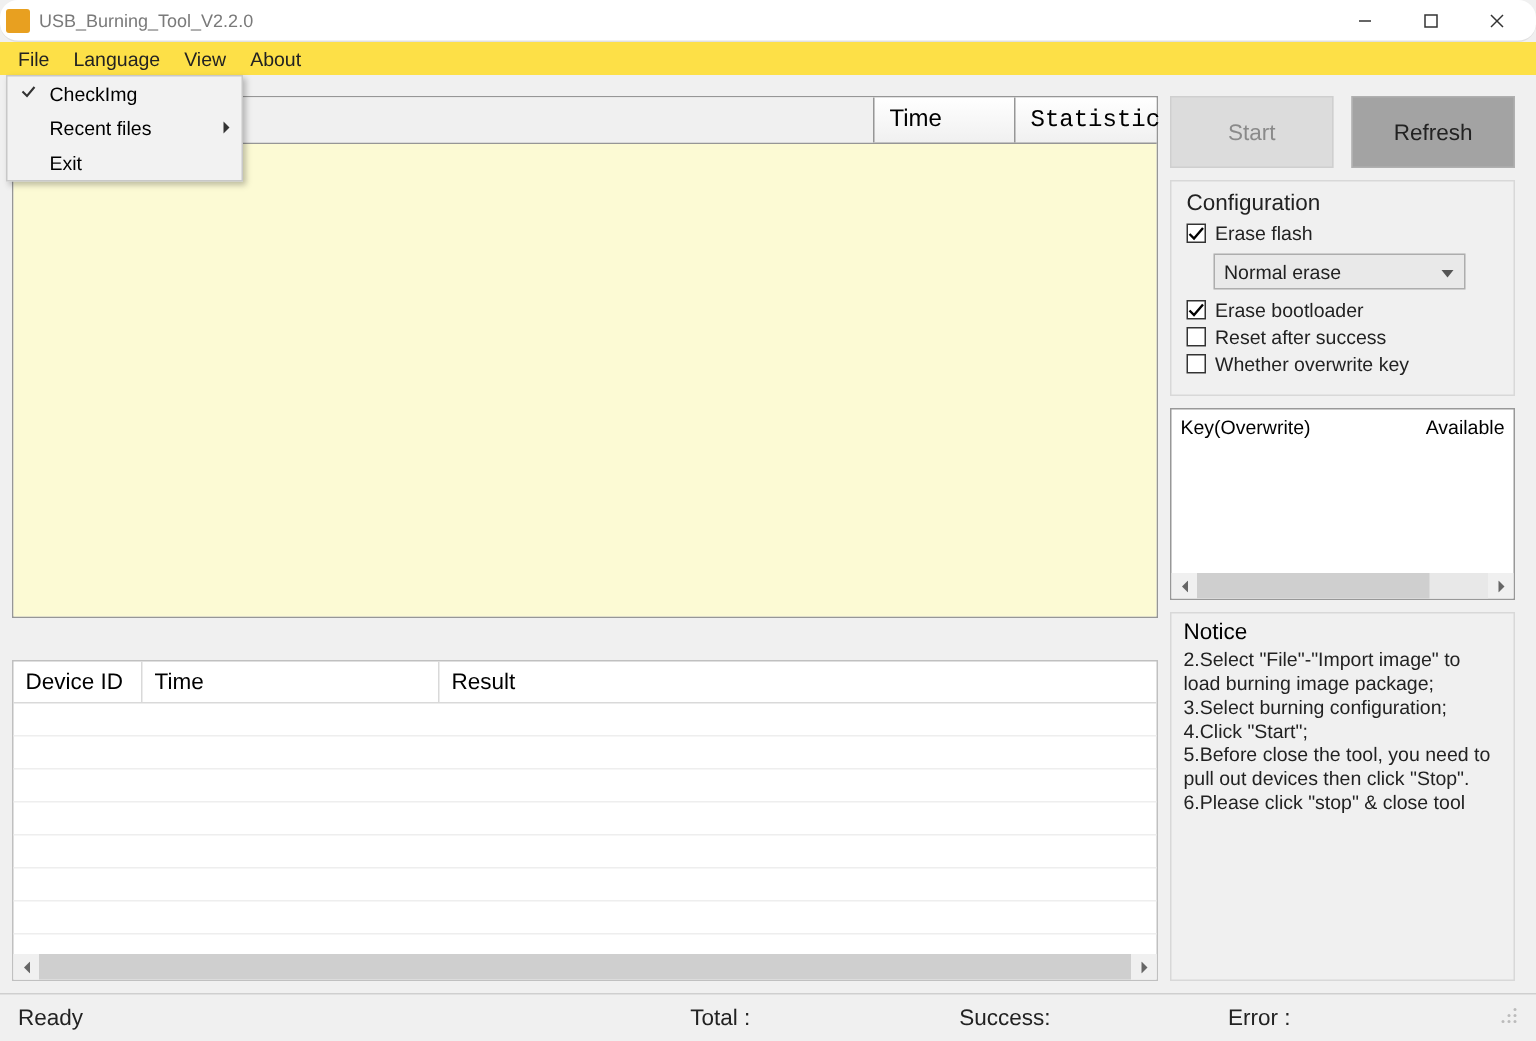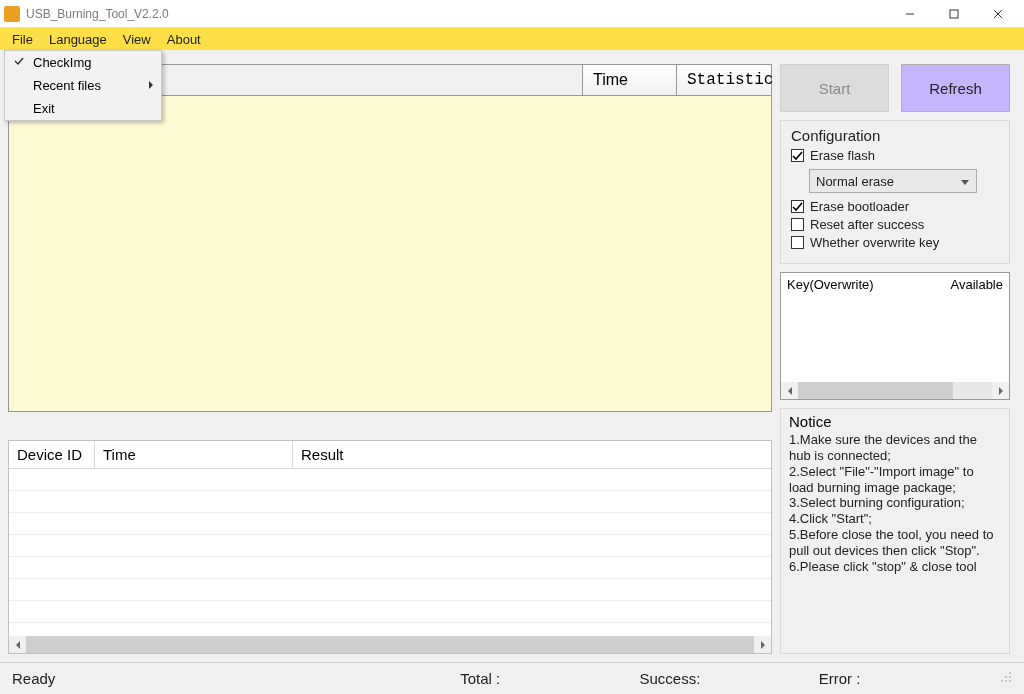--- a/index.html
+++ b/index.html
@@ -1,19 +1,19 @@
 <!DOCTYPE html>
 <html><head>
 <meta charset="utf-8">
 <style>
   * { box-sizing: border-box; margin: 0; padding: 0; font-family: Tahoma, "Segoe UI", Arial, sans-serif; font-size: 13px; }
   body { background: #f0f0f0; width: 1024px; height: 694px; overflow: hidden; display: flex; flex-direction: column; }
 
   
-  .titlebar { height: 28px; background: #ffffff; display: flex; align-items: center; padding: 0 4px; border-bottom: 1px solid #e0e0e0; position: relative; }
+  .titlebar { height: 28px; background: #ffffff; display: flex; align-items: center; padding: 0 4px; border-bottom: 1px solid #e0e0e0; position: relative; border-radius: 12px; }
   .titlebar .app-icon { width: 16px; height: 16px; margin-right: 6px; border-radius: 2px; background: #e8a020; display: inline-block; }
   .titlebar .title { color: #7a7a7a; font-size: 12px; flex: 1; }
   .titlebar .winbtn { width: 44px; height: 28px; display: flex; align-items: center; justify-content: center; color: #666; }
   .titlebar .winbtn svg { width: 10px; height: 10px; }
 
   
   .menubar { height: 22px; background: #fde047; display: flex; align-items: center; padding: 0 4px; position: relative; }
   .menubar .mitem { padding: 2px 8px; color: #222; font-size: 13px; cursor: default; }
 
   
@@ -48,21 +48,21 @@
   .dev-rows .row { height: 22px; border-bottom: 1px solid #eee; }
   .dev-scroll-h { height: 17px; background: #f0f0f0; display: flex; align-items: center; }
   .dev-scroll-h .arrow { width: 17px; height: 17px; display: flex; align-items: center; justify-content: center; color: #666; background: #f0f0f0; }
   .dev-scroll-h .track { flex: 1; height: 17px; background: #e8e8e8; position: relative; }
   .dev-scroll-h .thumb { position: absolute; left: 0; top: 0; height: 17px; width: 100%; background: #cfcfcf; }
 
   
   .btnrow { display: flex; gap: 12px; }
   .btn { flex: 1; height: 48px; display: flex; align-items: center; justify-content: center; font-size: 15px; background: #e1e1e1; border: 1px solid #bdbdbd; }
   .btn.disabled { background: #dcdcdc; color: #8a8a8a; border: 1px solid #cfcfcf; }
-  .btn.enabled { background: #c4b5fd; color: #222; border: 1px solid #b0b0b0; }
+  .btn.enabled { background: #a3a3a3; color: #222; border: 1px solid #b0b0b0; }
 
   
   .panel { border: 1px solid #d8d8d8; padding: 6px 10px 10px 10px; background: #f0f0f0; }
   .panel .panel-title { font-size: 15px; margin-bottom: 4px; color: #222; }
   .ckrow { display: flex; align-items: center; gap: 6px; margin: 3px 0; font-size: 15px; color: #222; }
   .ck { width: 13px; height: 13px; border: 1px solid #333; display: inline-flex; align-items: center; justify-content: center; background: #fff; }
   .ck.checked svg { width: 11px; height: 11px; }
   .combo { margin: 6px 0 6px 18px; width: 168px; height: 24px; border: 1px solid #adadad; background: #e9e9e9; display: flex; align-items: center; padding: 0 6px; position: relative; color: #222; font-size: 15px; }
   .combo .cv-arrow { position: absolute; right: 6px; color: #555; }
 
@@ -246,21 +246,20 @@
             <svg width="8" height="8" viewBox="0 0 8 8">
               <polygon points="2,0 6,4 2,8" fill="#666"></polygon>
             </svg>
           </div>
       </div>
     </div>
 
     <div class="noticebox">
       <div class="n-title">Notice</div>
       <div class="n-body">
-        <span>1.Make sure the devices and the hub is connected;</span>
         <span>2.Select "File"-"Import image" to load burning image package;</span>
         <span>3.Select burning configuration;</span>
         <span>4.Click "Start";</span>
         <span>5.Before close the tool, you need to pull out devices then click "Stop".</span>
         <span>6.Please click "stop" &amp; close tool</span>
       </div>
     </div>
   </div>
 </div>
 

